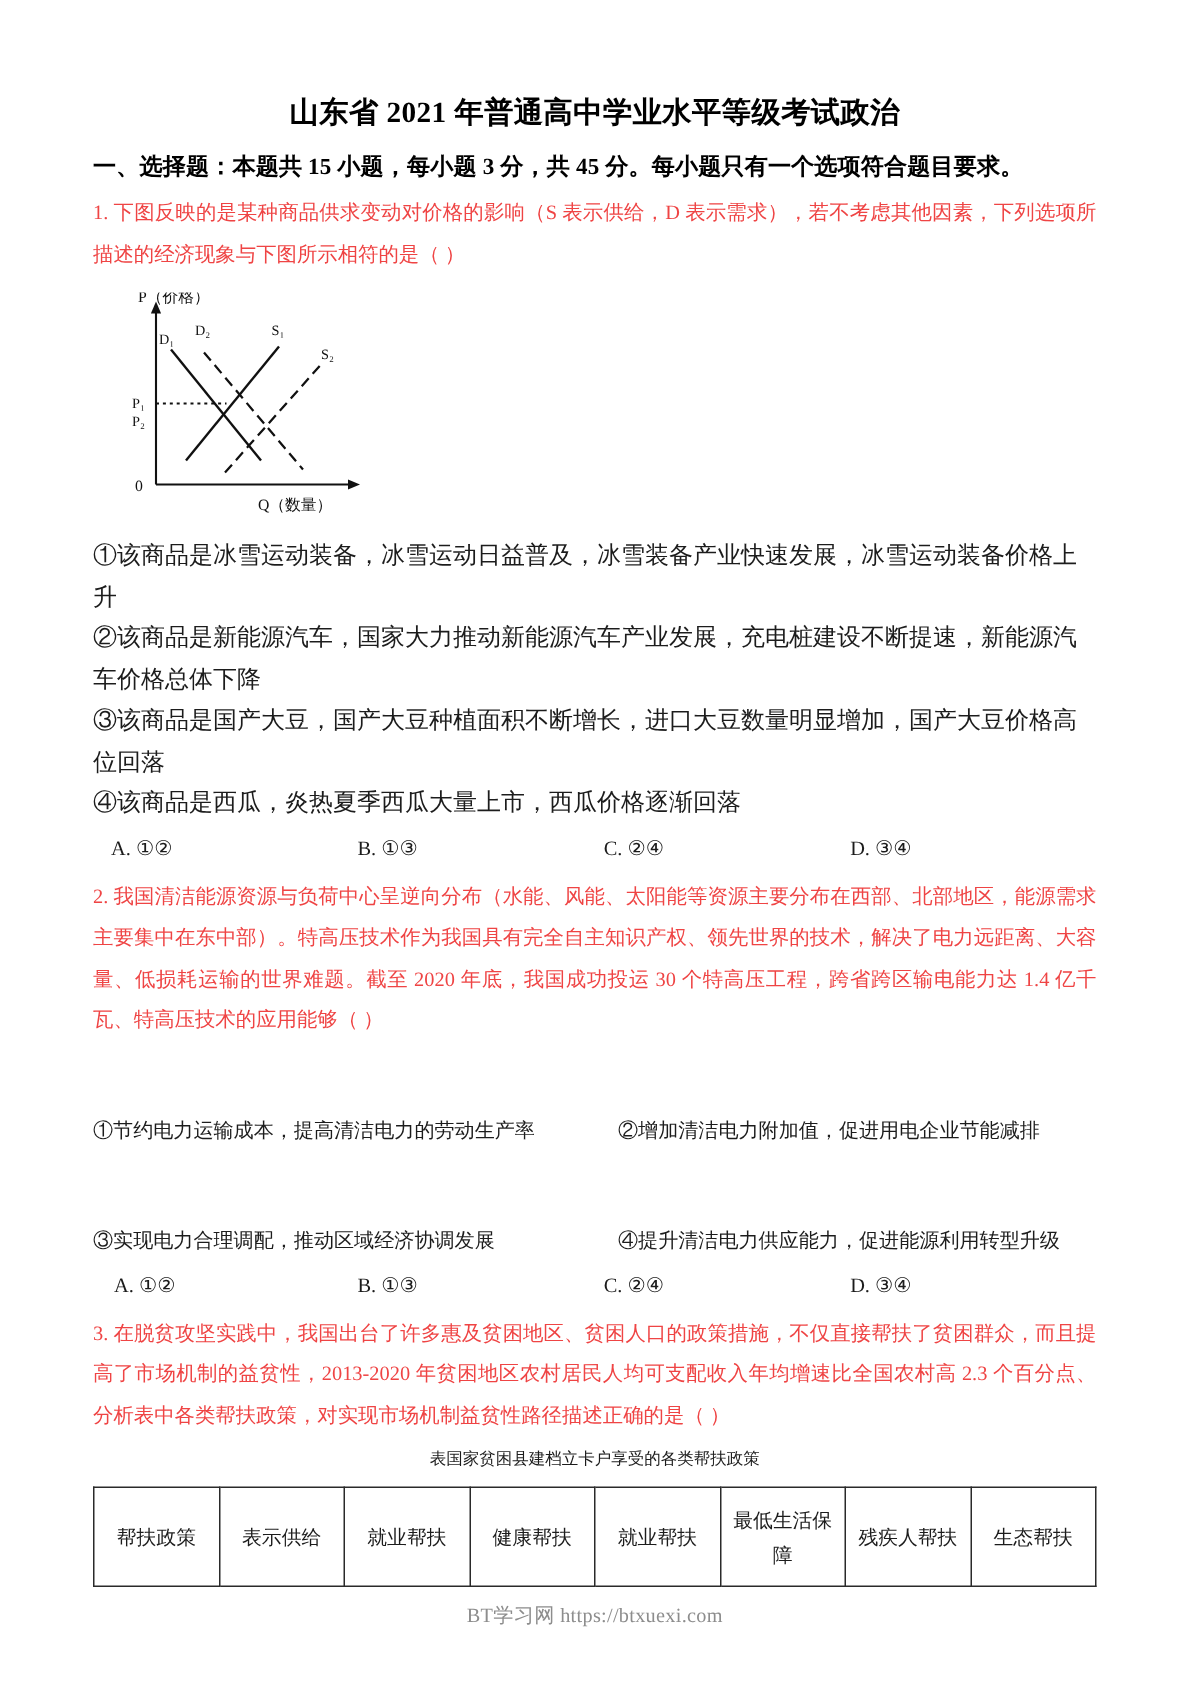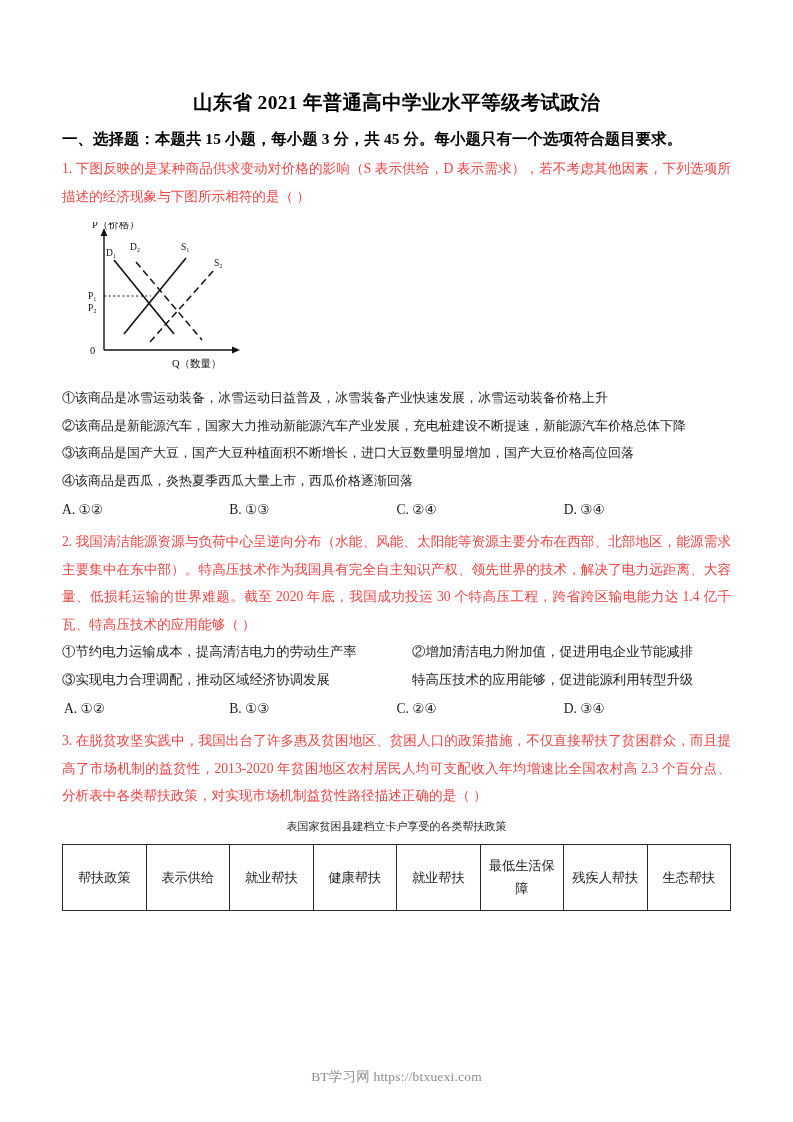--- a/index.html
+++ b/index.html
@@ -18,62 +18,63 @@
     width: 793px; height: 1122px;
     padding: 0 62px;
     position: relative;
   }
   .doc-title {
     text-align: center;
     font-size: 19.5px;
     font-weight: bold;
     letter-spacing: 0.3px;
     margin: 0;
-    padding-top: 90px;
+    padding-top: 63px;
     line-height: 1.35;
     color: #000;
   }
   .section-head {
     font-size: 15.4px;
     font-weight: bold;
     margin: 11px 0 0 0;
     line-height: 1.5;
     letter-spacing: 0.1px;
     color: #000;
   }
   .q-text {
     font-size: 13.6px;
     line-height: 27.5px;
     margin: 5px 0 0 0;
     text-align: justify;
     text-justify: inter-ideograph;
     color: #ef4444;
   }
   .opt-line {
-    font-size: 13px;
+    font-size: 16px;
     line-height: 27.5px;
     margin: 0;
     color: #1c1c1c;
   }
   .choice-row {
     display: flex;
     font-size: 13.6px;
     line-height: 27px;
-    margin: 2px 0 0 0;
+    margin: 2px 0 0 12px;
     color: #1c1c1c;
   }
   .choice-row .ch { width: 25%; }
   .choice-row.indent .ch:nth-child(1) { padding-left: 2px; }
 
   
   .two-col {
     display: flex;
     font-size: 13.4px;
     line-height: 27.5px;
     color: #1c1c1c;
+    margin-top: 46px;
   }
   .two-col .col-l { width: 350px; flex: none; }
   .two-col .col-r { flex: 1; }
 
   
   .chart-wrap {
     margin-top: 12px;
     height: 148px;
     position: relative;
   }
@@ -173,21 +174,21 @@
   </div>
 
   <div class="q-text">2. 我国清洁能源资源与负荷中心呈逆向分布（水能、风能、太阳能等资源主要分布在西部、北部地区，能源需求主要集中在东中部）。特高压技术作为我国具有完全自主知识产权、领先世界的技术，解决了电力远距离、大容量、低损耗运输的世界难题。截至 2020 年底，我国成功投运 30 个特高压工程，跨省跨区输电能力达 1.4 亿千瓦、特高压技术的应用能够（        ）</div>
 
   <div class="two-col">
     <span class="col-l">①节约电力运输成本，提高清洁电力的劳动生产率</span>
     <span class="col-r">②增加清洁电力附加值，促进用电企业节能减排</span>
   </div>
   <div class="two-col">
     <span class="col-l">③实现电力合理调配，推动区域经济协调发展</span>
-    <span class="col-r">特高压技术的应用能够，促进能源利用转型升级</span>
+    <span class="col-r">④提升清洁电力供应能力，促进能源利用转型升级</span>
   </div>
 
   <div class="choice-row indent">
     <span class="ch">A. ①②</span>
     <span class="ch">B. ①③</span>
     <span class="ch">C. ②④</span>
     <span class="ch">D. ③④</span>
   </div>
 
   <div class="q-text">3. 在脱贫攻坚实践中，我国出台了许多惠及贫困地区、贫困人口的政策措施，不仅直接帮扶了贫困群众，而且提高了市场机制的益贫性，2013-2020 年贫困地区农村居民人均可支配收入年均增速比全国农村高 2.3 个百分点、分析表中各类帮扶政策，对实现市场机制益贫性路径描述正确的是（        ）</div>

